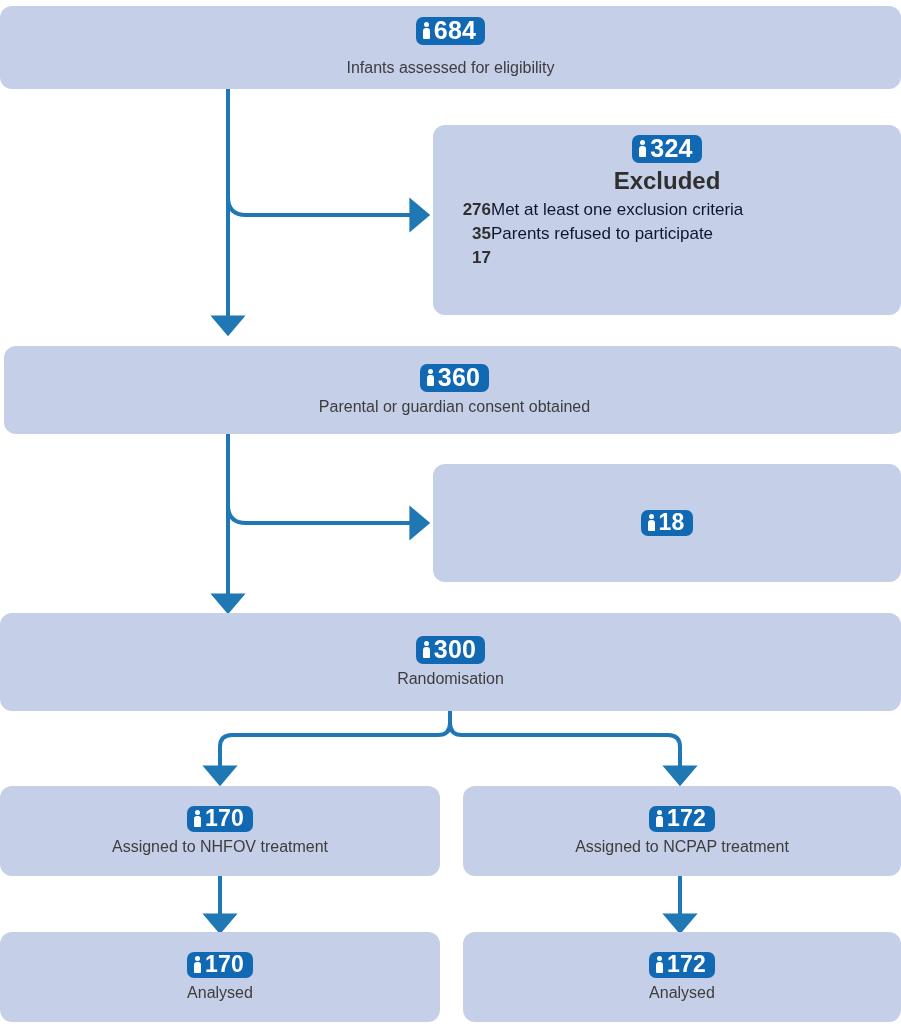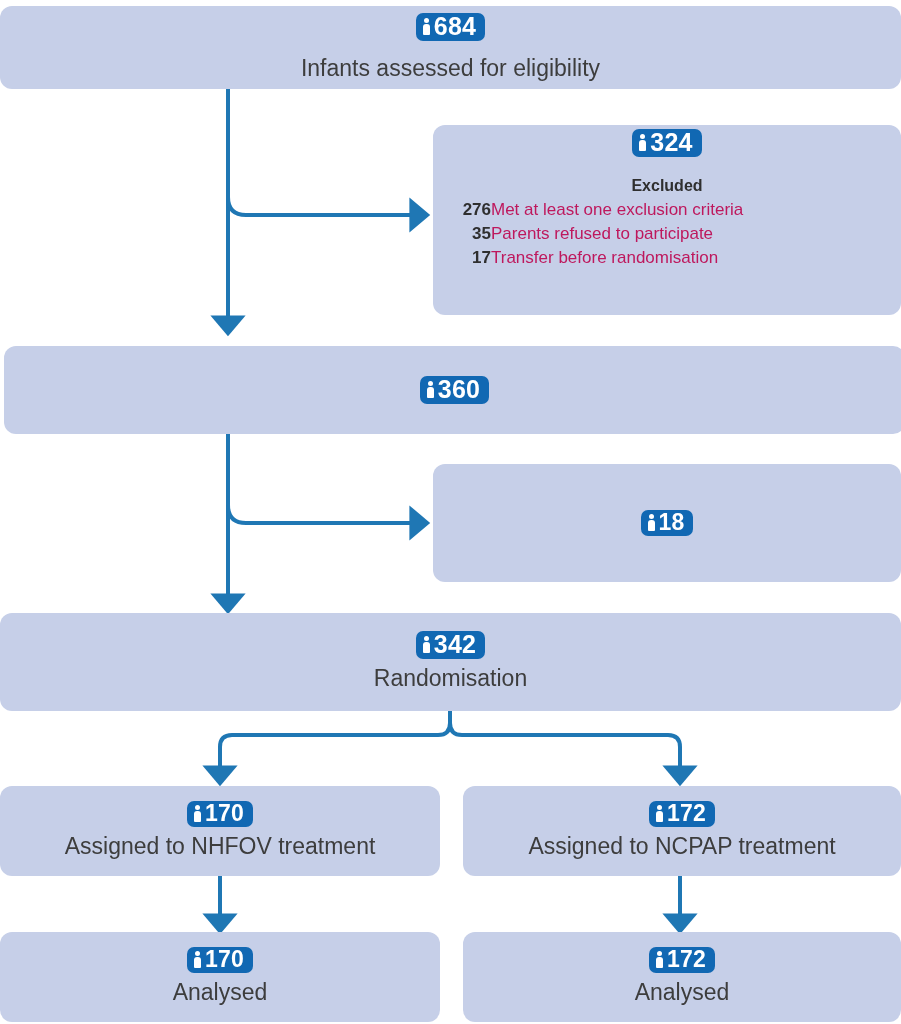--- a/index.html
+++ b/index.html
@@ -49,47 +49,47 @@
   }
   .badge .person::after{
     content:"";position:absolute;left:1px;top:8px;
     width:7px;height:11px;background:#ffffff;
     border-radius:3px 3px 1px 1px;
   }
   .badge .num{font-size:25px;letter-spacing:.2px;}
   .badge.small .num{font-size:23px;}
 
   .caption{
-    font-size:23px;
+    font-size:16px;
     color:#3d3d3d;
     line-height:1.22;
     margin-top:5px;
     white-space:pre-line;
   }
   .heading{
-    font-size:16px;font-weight:bold;color:#2f2f2f;
-    margin-top:20px;
+    font-size:24px;font-weight:bold;color:#2f2f2f;
+    margin-top:4px;
   }
 
   
   .reasons{
     margin-top:4px;
     display:flex;flex-direction:column;gap:2px;
     align-self:stretch;
     padding-left:4px;padding-right:14px;
   }
   .reason{
     display:flex;align-items:baseline;
     font-size:17px;line-height:1.30;
   }
   .reason .rnum{
     font-weight:bold;color:#2f2f2f;
     min-width:54px;text-align:right;flex:0 0 auto;
   }
-  .reason .rtxt{color:#be185d;text-align:left;}
+  .reason .rtxt{color:#0f172a;text-align:left;}
 </style>
 </head>
 <body>
 
 <div id="stage">
 
   <svg id="wires" viewBox="0 0 901 1024" width="901" height="1024" aria-hidden="true">
     <defs>
       <marker id="ah" markerWidth="11" markerHeight="11" refX="2.4" refY="5" orient="auto" markerUnits="strokeWidth">
         <path d="M0,0.6 L0,9.4 L5.2,5 Z" fill="#1f77b4"></path>
@@ -114,60 +114,60 @@
   </svg>
 
   <div class="box" style="left:0;top:6px;width:901px;height:83px;gap:8px;">
     <span class="badge">
       <span class="person"></span>
       <span class="num">684</span>
     </span>
     <div class="caption">Infants assessed for eligibility</div>
   </div>
 
-  <div class="box left-align-list" style="left:433px;top:125px;width:468px;height:190px;padding-top:4px;">
+  <div class="box left-align-list" style="left:433px;top:125px;width:468px;height:190px;padding-top:10px;">
     <span class="badge">
       <span class="person"></span>
       <span class="num">324</span>
     </span>
     <div class="heading">Excluded</div>
     <div class="reasons">
       <div class="reason">
         <span class="rnum">276</span>
         <span class="rtxt">Met at least one exclusion criteria</span>
       </div>
       <div class="reason">
         <span class="rnum">35</span>
         <span class="rtxt">Parents refused to participate</span>
       </div>
       <div class="reason">
         <span class="rnum">17</span>
-        <span class="rtxt">Transfer before randomisation</span>
       </div>
     </div>
   </div>
 
   <div class="box" style="left:4px;top:346px;width:901px;height:88px;">
     <span class="badge">
       <span class="person"></span>
       <span class="num">360</span>
     </span>
+    <div class="caption">Parental or guardian consent obtained</div>
   </div>
 
   <div class="box" style="left:433px;top:464px;width:468px;height:118px;">
     <span class="badge small">
       <span class="person"></span>
       <span class="num">18</span>
     </span>
   </div>
 
   <div class="box" style="left:0;top:613px;width:901px;height:98px;">
     <span class="badge">
       <span class="person"></span>
-      <span class="num">342</span>
+      <span class="num">300</span>
     </span>
     <div class="caption">Randomisation</div>
   </div>
 
   <div class="box" style="left:0;top:786px;width:440px;height:90px;">
     <span class="badge small">
       <span class="person"></span>
       <span class="num">170</span>
     </span>
     <div class="caption">Assigned to NHFOV treatment</div>

